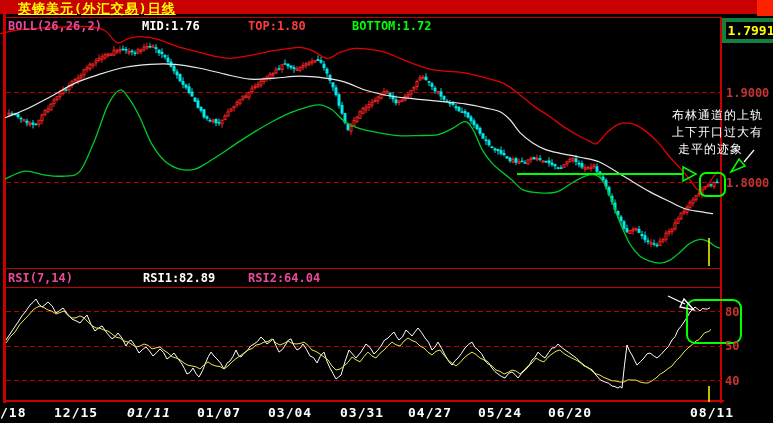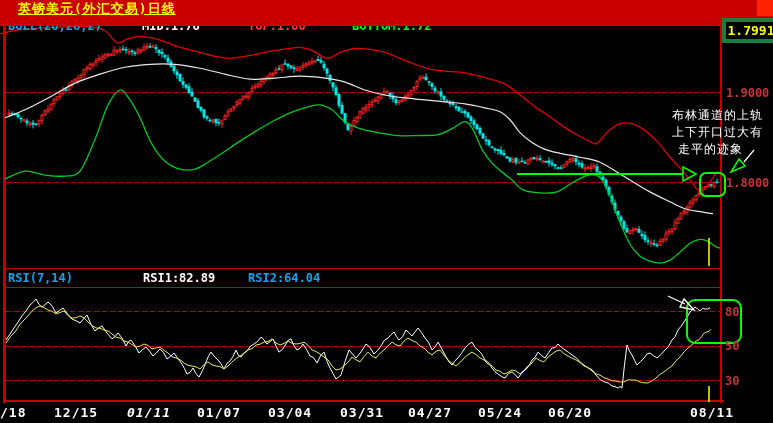--- a/index.html
+++ b/index.html
@@ -1,24 +1,24 @@
 <!DOCTYPE html>
 <html><head>
 <meta charset="utf-8">
 <style>
   html,body{margin:0;padding:0;background:#000;}
   #app{position:relative;width:773px;height:423px;background:#000;overflow:hidden;
        font-family:"DejaVu Sans Mono","Liberation Mono",monospace;}
-  #titlebar{position:absolute;left:0;top:0;width:773px;height:26px;background:#c80000;z-index:3;text-align:right;}
+  #titlebar{position:absolute;left:0;top:0;width:773px;height:14px;background:#c80000;z-index:3;text-align:right;}
   #win-title{position:absolute;left:18px;top:0;line-height:15px;color:#ffff00;
        font:bold 13px "DejaVu Sans Mono",monospace;letter-spacing:1px;text-decoration:underline;}
   #corner-btn{position:absolute;right:0;top:0;width:16px;height:16px;background:#ff2200;z-index:4;}
   svg#chart{position:absolute;left:0;top:0;z-index:1;}
   .lbl{position:absolute;z-index:2;white-space:nowrap;font:bold 12px "DejaVu Sans Mono",monospace;}
-  .yellow{color:#0ea5e9}.white{color:#ffffff}.red{color:#ff3c3c}.green{color:#00ff00}
+  .yellow{color:#ec4899}.white{color:#ffffff}.red{color:#ff3c3c}.green{color:#00ff00}
   .axis-red{color:#c83232}
   .cjk{font:12px "Liberation Sans","DejaVu Sans",sans-serif;color:#ffffff;letter-spacing:1px;}
   #price-box{position:absolute;left:722px;top:18px;width:50px;height:17px;background:#000;
        border:4px solid #15803d;color:#ffff00;font:bold 13px "DejaVu Sans Mono",monospace;
        text-align:center;line-height:17px;z-index:3;}
   .date{position:absolute;top:405px;color:#ffffff;font:bold 13px "DejaVu Sans Mono",monospace;
        letter-spacing:1px;z-index:2;}
 </style>
 </head>
 <body>
@@ -545,21 +545,21 @@
 
   <span class="lbl cjk" style="left:672px;top:107px">布林通道的上轨</span>
   <span class="lbl cjk" style="left:672px;top:124px">上下开口过大有</span>
   <span class="lbl cjk" style="left:678px;top:141px">走平的迹象</span>
 
   <div id="ylabels">
       <span class="lbl axis-red" style="left: 726px; top: 86px;">1.9000</span>
       <span class="lbl axis-red" style="left: 726px; top: 176px;">1.8000</span>
       <span class="lbl axis-red" style="left: 725px; top: 305px;">80</span>
       <span class="lbl axis-red" style="left: 725px; top: 339px;">50</span>
-      <span class="lbl axis-red" style="left: 725px; top: 374px;">30</span>
+      <span class="lbl axis-red" style="left: 725px; top: 374px;">40</span>
     </div>
   <div id="dates">
       <span class="date" style="left: 0px;">/18</span>
       <span class="date" style="left: 54px;">12/15</span>
       <span class="date" style="left: 127px; font-style: italic;">01/11</span>
       <span class="date" style="left: 197px;">01/07</span>
       <span class="date" style="left: 268px;">03/04</span>
       <span class="date" style="left: 340px;">03/31</span>
       <span class="date" style="left: 408px;">04/27</span>
       <span class="date" style="left: 478px;">05/24</span>

